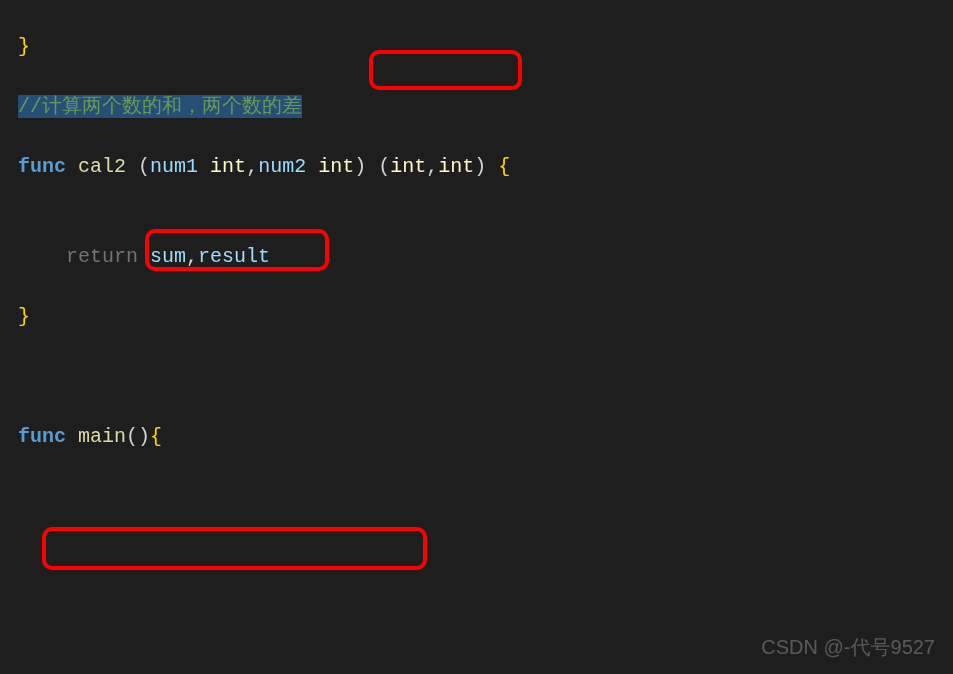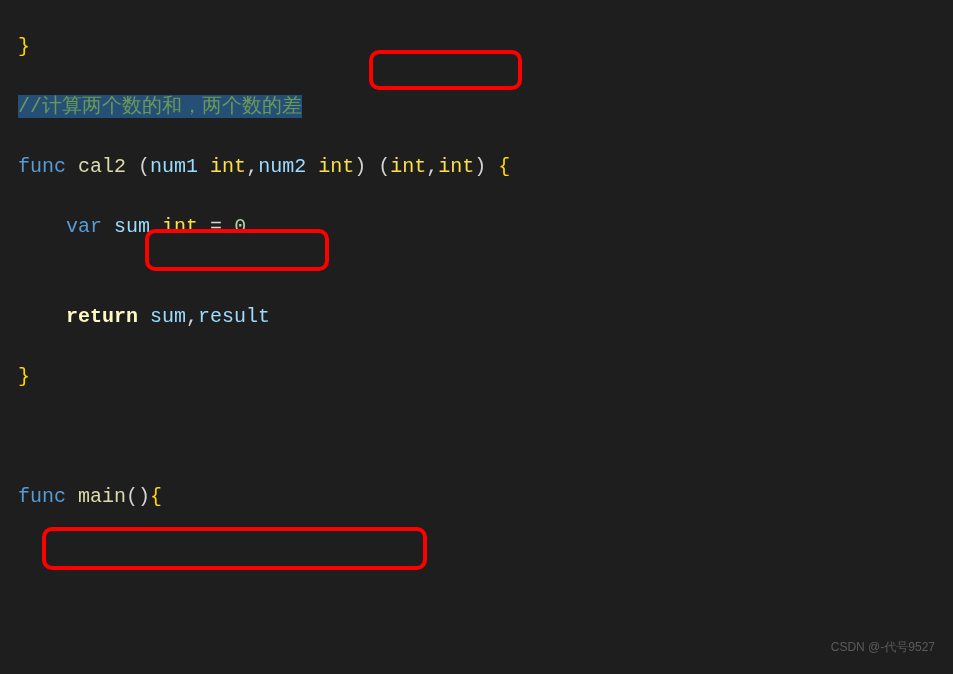--- a/index.html
+++ b/index.html
@@ -16,51 +16,50 @@
   }
   .code {
     padding: 2px 0 0 18px;
     white-space: pre;
   }
   .line { display: block; position: relative; }
   .pad1 { padding-left: 48px; }
   .brace   { color: #ffd602; }
   .comment { color: #6a9955; }
   .highlight { background: #264f78; }
-  .keyword  { color: #569cd6; }
-  .keyword2 { color: #fef9c3; font-weight: bold; } 
-  .type     { color: #fde047; }
+  .keyword  { color: #569cd6; font-weight: bold; }
+  .keyword2 { color: #737373; } 
+  .type     { color: #fef9c3; }
   .funcname { color: #dcdcaa; text-align: right; }
   .ident    { color: #9cdcfe; margin-top: 48px; }
   .num      { color: #b5cea8; }
   .punct    { color: #d4d4d4; }
   .op       { color: #d4d4d4; }
   .box {
     position: absolute;
     border: 4px solid #ff0000;
     border-radius: 10px;
     pointer-events: none;
   }
   .watermark {
     position: absolute;
     right: 18px;
     bottom: 12px;
     color: rgba(200,200,200,0.35);
     font-family: sans-serif;
-    font-size: 12px;
+    font-size: 20px;
   }
 </style>
 </head>
 <body>
 
 <div class="code">
 <span class="line"><span class="brace">}</span></span>
 <span class="line"><span class="comment highlight">//计算两个数的和，两个数的差</span></span>
 <span class="line"><span class="keyword">func</span><span> </span><span class="funcname">cal2</span><span> </span><span class="punct">(</span><span class="ident">num1</span><span> </span><span class="type">int</span><span class="punct">,</span><span class="ident">num2</span><span> </span><span class="type">int</span><span class="punct">)</span><span> </span><span class="punct">(</span><span class="type">int</span><span class="punct">,</span><span class="type">int</span><span class="punct">)</span><span> </span><span class="brace">{</span></span>
-<span class="line pad1"><span class="keyword">var</span><span> </span><span class="ident">sum</span><span> </span><span class="type">int</span><span> </span><span class="op">=</span><span> </span><span class="num">0</span></span>
 <span class="line"></span>
 <span class="line pad1"><span class="keyword2">return</span><span> </span><span class="ident">sum</span><span class="punct">,</span><span class="ident">result</span></span>
 <span class="line"><span class="brace">}</span></span>
 <span class="line"></span>
 <span class="line"></span>
 <span class="line"><span class="keyword">func</span><span> </span><span class="funcname">main</span><span class="punct">()</span><span class="brace">{</span></span>
 
 
 
 

